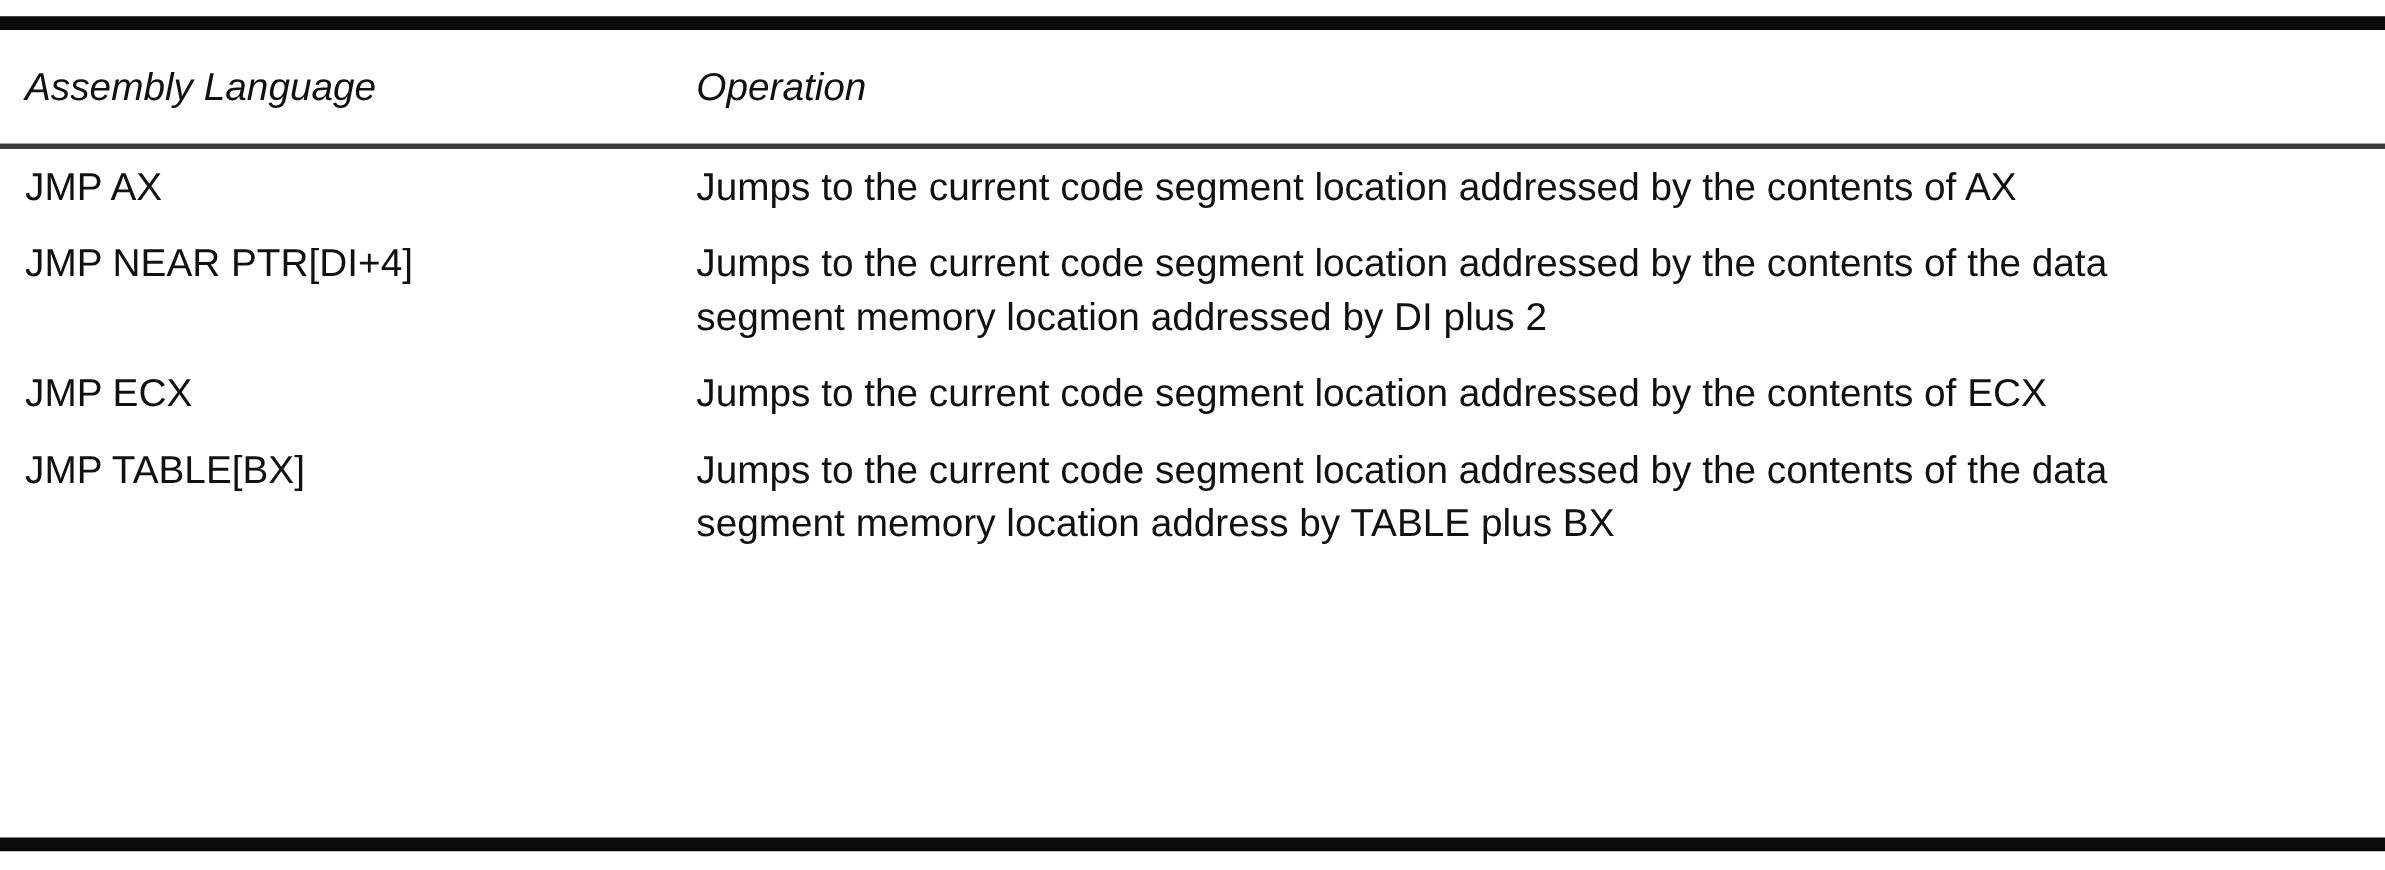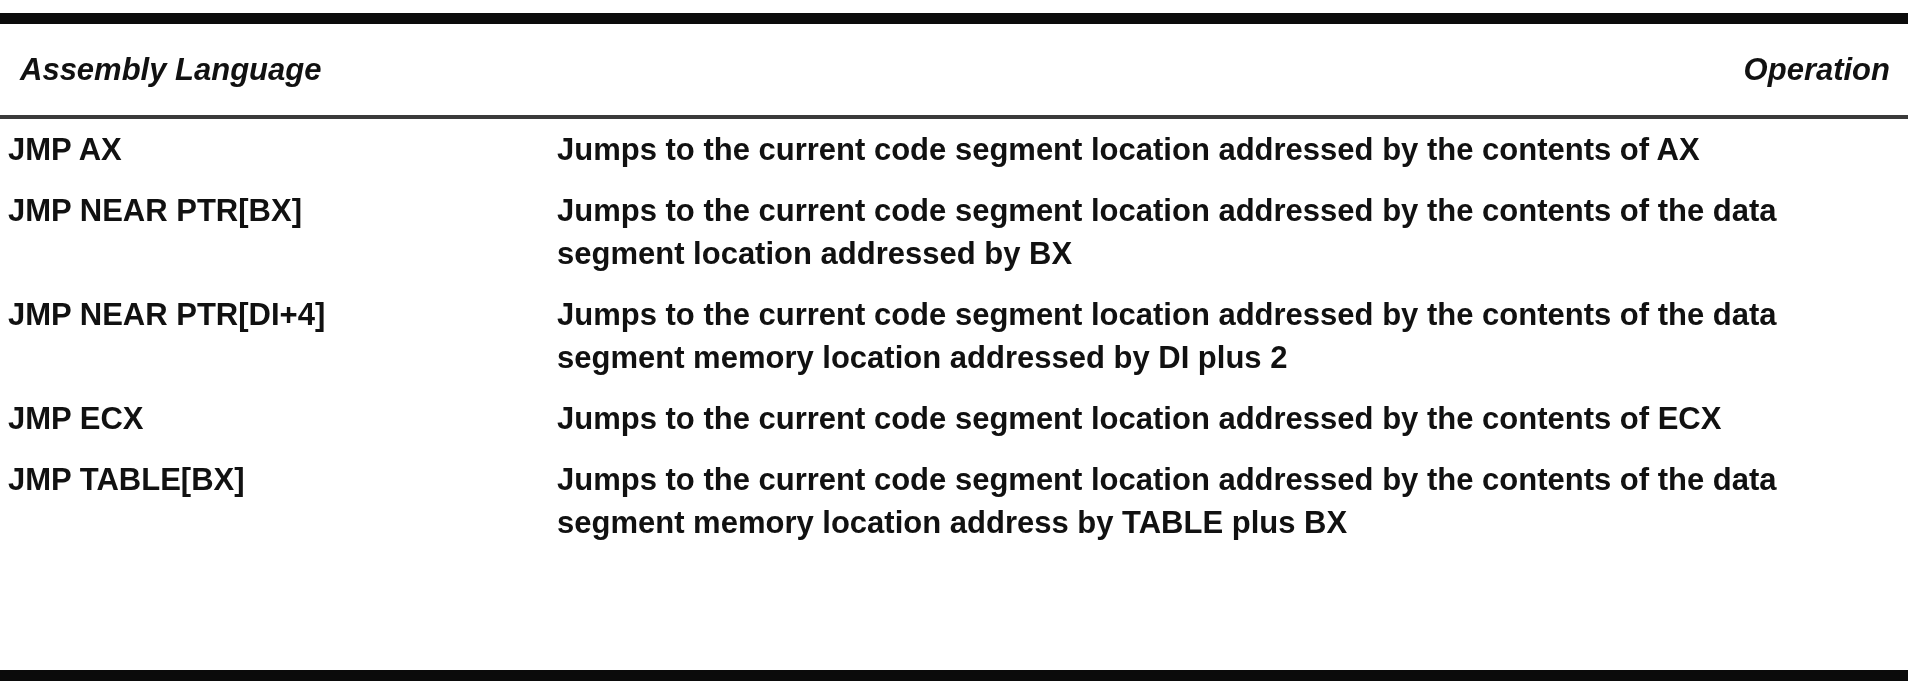--- a/index.html
+++ b/index.html
@@ -40,43 +40,43 @@
     top: 24px;
     width: 1908px;
     border-collapse: collapse;
     table-layout: fixed;
   }
   th, td {
     font-size: 31px;
     line-height: 43px;
     text-align: left;
     vertical-align: top;
-    font-weight: bold;
+    font-weight: normal;
   }
   th {
     font-style: italic;
     padding-top: 24px;
     padding-bottom: 24px;
     border-bottom: 4px solid #3a3a3a;
   }
   th.col-asm {
     width: 535px;
     padding-left: 20px;
   }
   th.col-op {
-    text-align: right;
+    text-align: left;
     padding-right: 18px;
     margin-top: 20px;
   }
   td {
     padding-top: 9px;
     padding-bottom: 9px;
   }
   td.asm {
-    padding-left: 8px;
+    padding-left: 20px;
     white-space: nowrap;
   }
   td.op {
     padding-right: 17px;
   }
   .line {
     white-space: nowrap;
   }
 </style>
 </head>
@@ -94,27 +94,20 @@
       </tr>
     </thead>
     <tbody>
       <tr>
         <td class="asm">JMP AX</td>
         <td class="op">
           <div class="line">Jumps to the current code segment location addressed by the contents of AX</div>
         </td>
       </tr>
       <tr>
-        <td class="asm">JMP NEAR PTR[BX]</td>
-        <td class="op">
-          <div class="line">Jumps to the current code segment location addressed by the contents of the data</div>
-          <div class="line">segment location addressed by BX</div>
-        </td>
-      </tr>
-      <tr>
         <td class="asm">JMP NEAR PTR[DI+4]</td>
         <td class="op">
           <div class="line">Jumps to the current code segment location addressed by the contents of the data</div>
           <div class="line">segment memory location addressed by DI plus 2</div>
         </td>
       </tr>
       <tr>
         <td class="asm">JMP ECX</td>
         <td class="op">
           <div class="line">Jumps to the current code segment location addressed by the contents of ECX</div>

